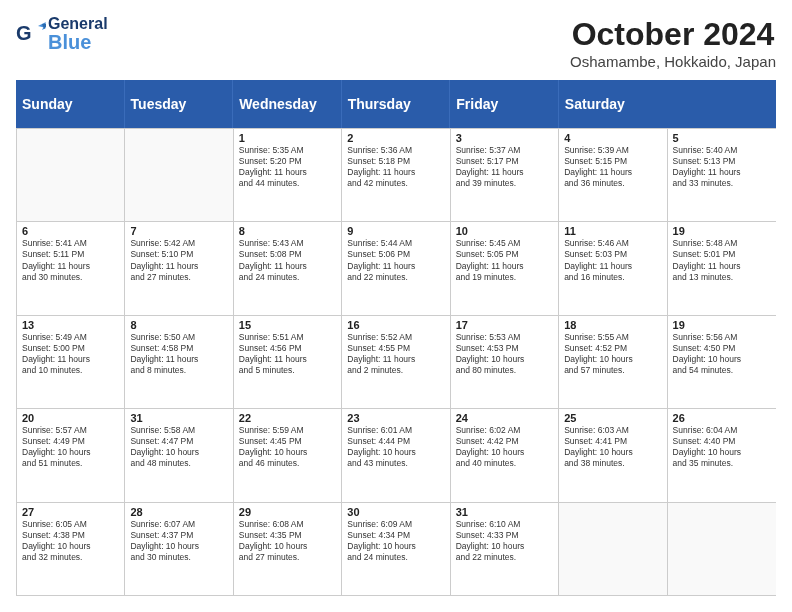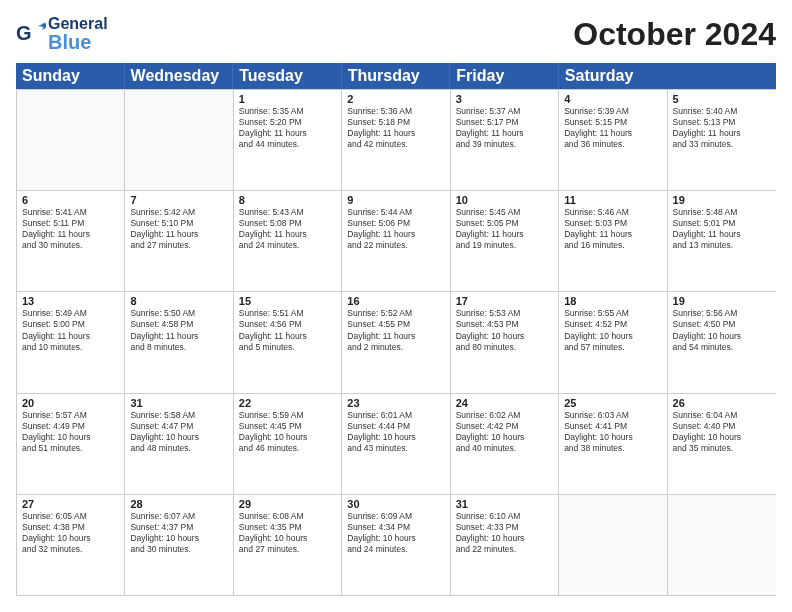--- a/index.html
+++ b/index.html
@@ -51,23 +51,23 @@
       display: flex;
       flex-direction: column;
     }
     .cal-header {
       display: grid;
       grid-template-columns: repeat(7, 1fr);
       background: #2a5caa;
     }
     .cal-header-cell {
       color: #fff;
-      font-size: 16px;
+      font-size: 14px;
       font-weight: bold;
-      padding: 4px 6px;
+      padding: 16px 6px;
       border-right: 1px solid #3a6cba;
     }
     .cal-header-cell:last-child { border-right: none; }
     .cal-body {
       display: flex;
       flex-direction: column;
       flex: 1;
       border-left: 1px solid #ccc;
       border-bottom: 1px solid #ccc;
     }
@@ -115,28 +115,29 @@
           <polygon points="26,2 34,1 28,7" fill="#2a6ab0"></polygon>
         </svg>
         <div>
           <div style="font-size:16px;font-weight:bold;color:#1a3a6b;line-height:1.0;text-align:right;">General</div>
           <div style="font-size:20px;font-weight:bold;color:#4a90d9;line-height:1.0;">Blue</div>
         </div>
       </div>
     </div>
     <div class="title-block">
       <div class="main-title">October 2024</div>
+      <div class="subtitle">Oshamambe, Hokkaido, Japan</div>
     </div>
   </div>
 
   <div class="calendar">
     <div class="cal-header">
     <div class="cal-header-cell">Sunday</div>
+        <div class="cal-header-cell">Tuesday</div>
         <div class="cal-header-cell">Wednesday</div>
-        <div class="cal-header-cell">Tuesday</div>
         <div class="cal-header-cell">Thursday</div>
         <div class="cal-header-cell">Friday</div>
         <div class="cal-header-cell">Saturday</div>
       </div>
     <div class="cal-body">
     <div class="cal-row">
           <div class="cal-cell empty"></div>
           <div class="cal-cell empty"></div>
           <div class="cal-cell">
             <span class="day-num">1</span>

